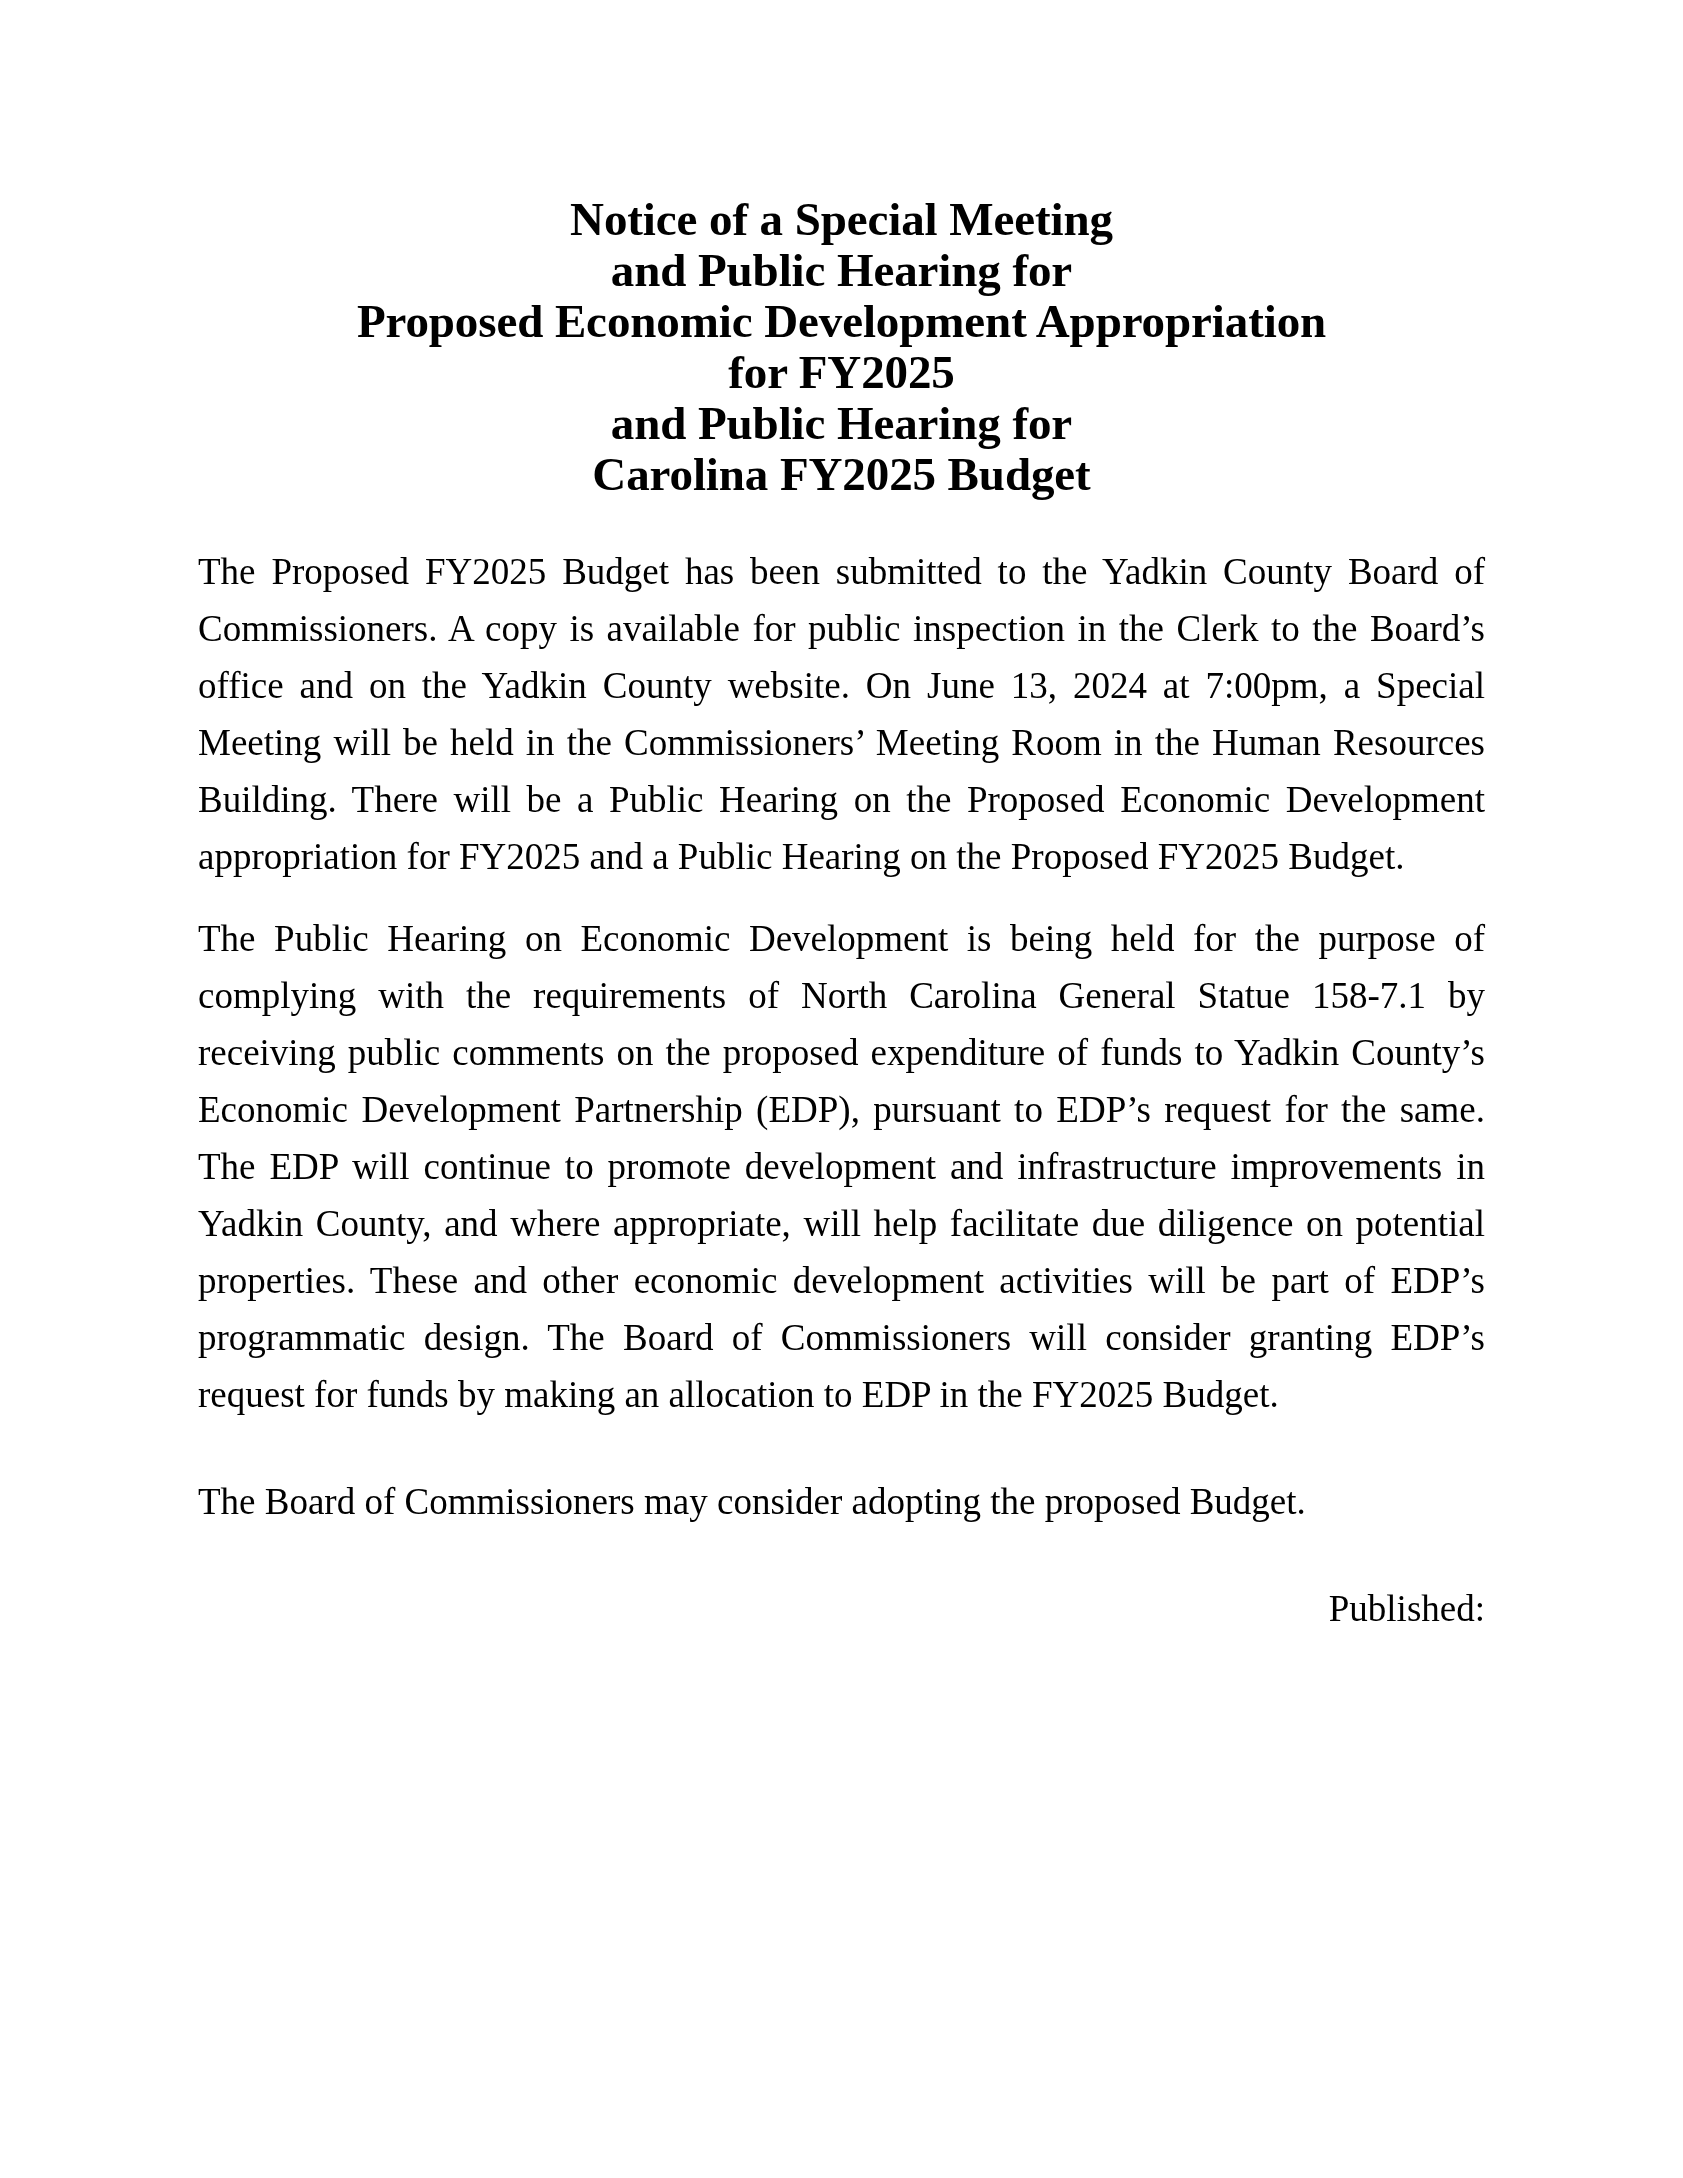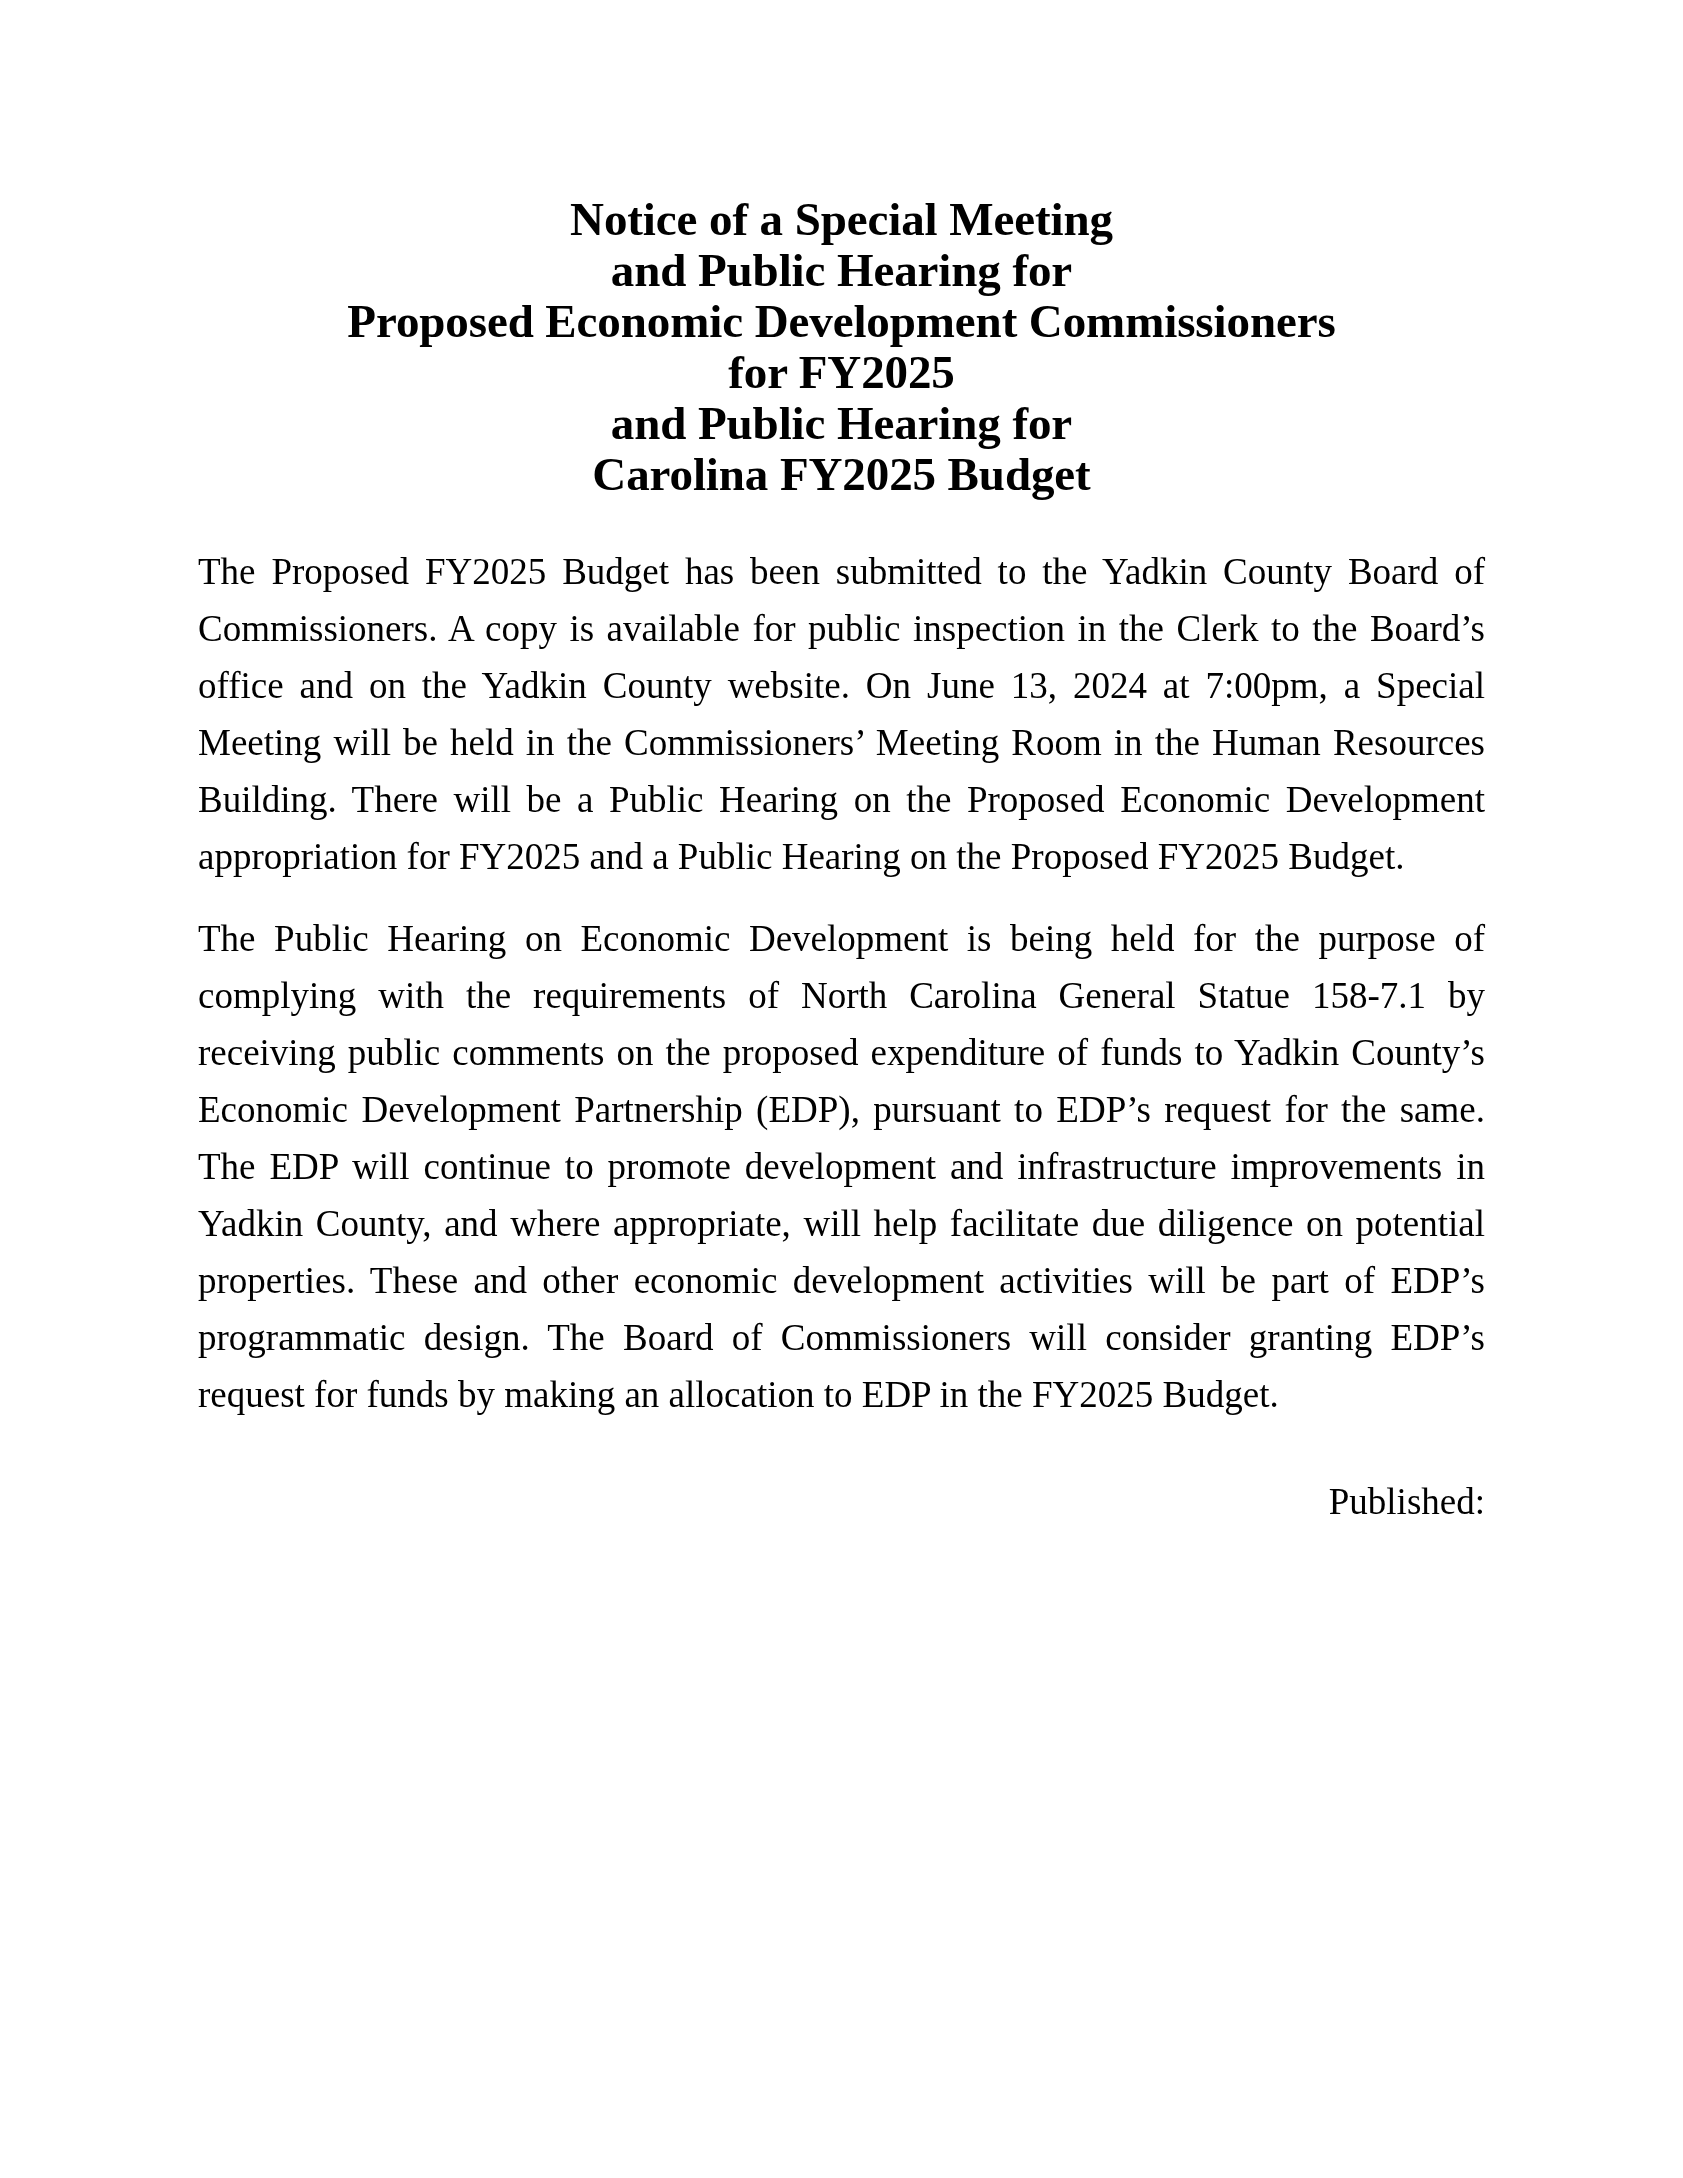--- a/index.html
+++ b/index.html
@@ -62,27 +62,28 @@
 </style>
 </head>
 <body>
 
 <div class="page">
   <div class="content">
 
     <div class="title-block">
       <span class="title-line">Notice of a Special Meeting</span>
       <span class="title-line">and Public Hearing for</span>
-      <span class="title-line">Proposed Economic Development Commissioners</span>
+      <span class="title-line">Proposed Economic Development Appropriation</span>
       <span class="title-line">for FY2025</span>
       <span class="title-line">and Public Hearing for</span>
       <span class="title-line">Carolina FY2025 Budget</span>
     </div>
 
     <div class="body-block">
       <p class="para">The Proposed FY2025 Budget has been submitted to the Yadkin County Board of Commissioners.  A copy is available for public inspection in the Clerk to the Board’s office and on the Yadkin County website.  On June 13, 2024 at 7:00pm, a Special Meeting will be held in the Commissioners’ Meeting Room in the Human Resources Building.  There will be a Public Hearing on the Proposed Economic Development appropriation for FY2025 and a Public Hearing on the Proposed FY2025 Budget.</p>
       <p class="para">The Public Hearing on Economic Development is being held for the purpose of complying with the requirements of North Carolina General Statue 158-7.1 by receiving public comments on the proposed expenditure of funds to Yadkin County’s Economic Development Partnership (EDP), pursuant to EDP’s request for the same.  The EDP will continue to promote development and infrastructure improvements in Yadkin County, and where appropriate, will help facilitate due diligence on potential properties.  These and other economic development activities will be part of EDP’s programmatic design.  The Board of Commissioners will consider granting EDP’s request for funds by making an allocation to EDP in the FY2025 Budget.</p>
+      <p class="para gap-large">The Board of Commissioners may consider adopting the proposed Budget.</p>
       <p class="para gap-large no-justify">Published:</p>
     </div>
 
   </div>
 </div>
 
 
 </body></html>

